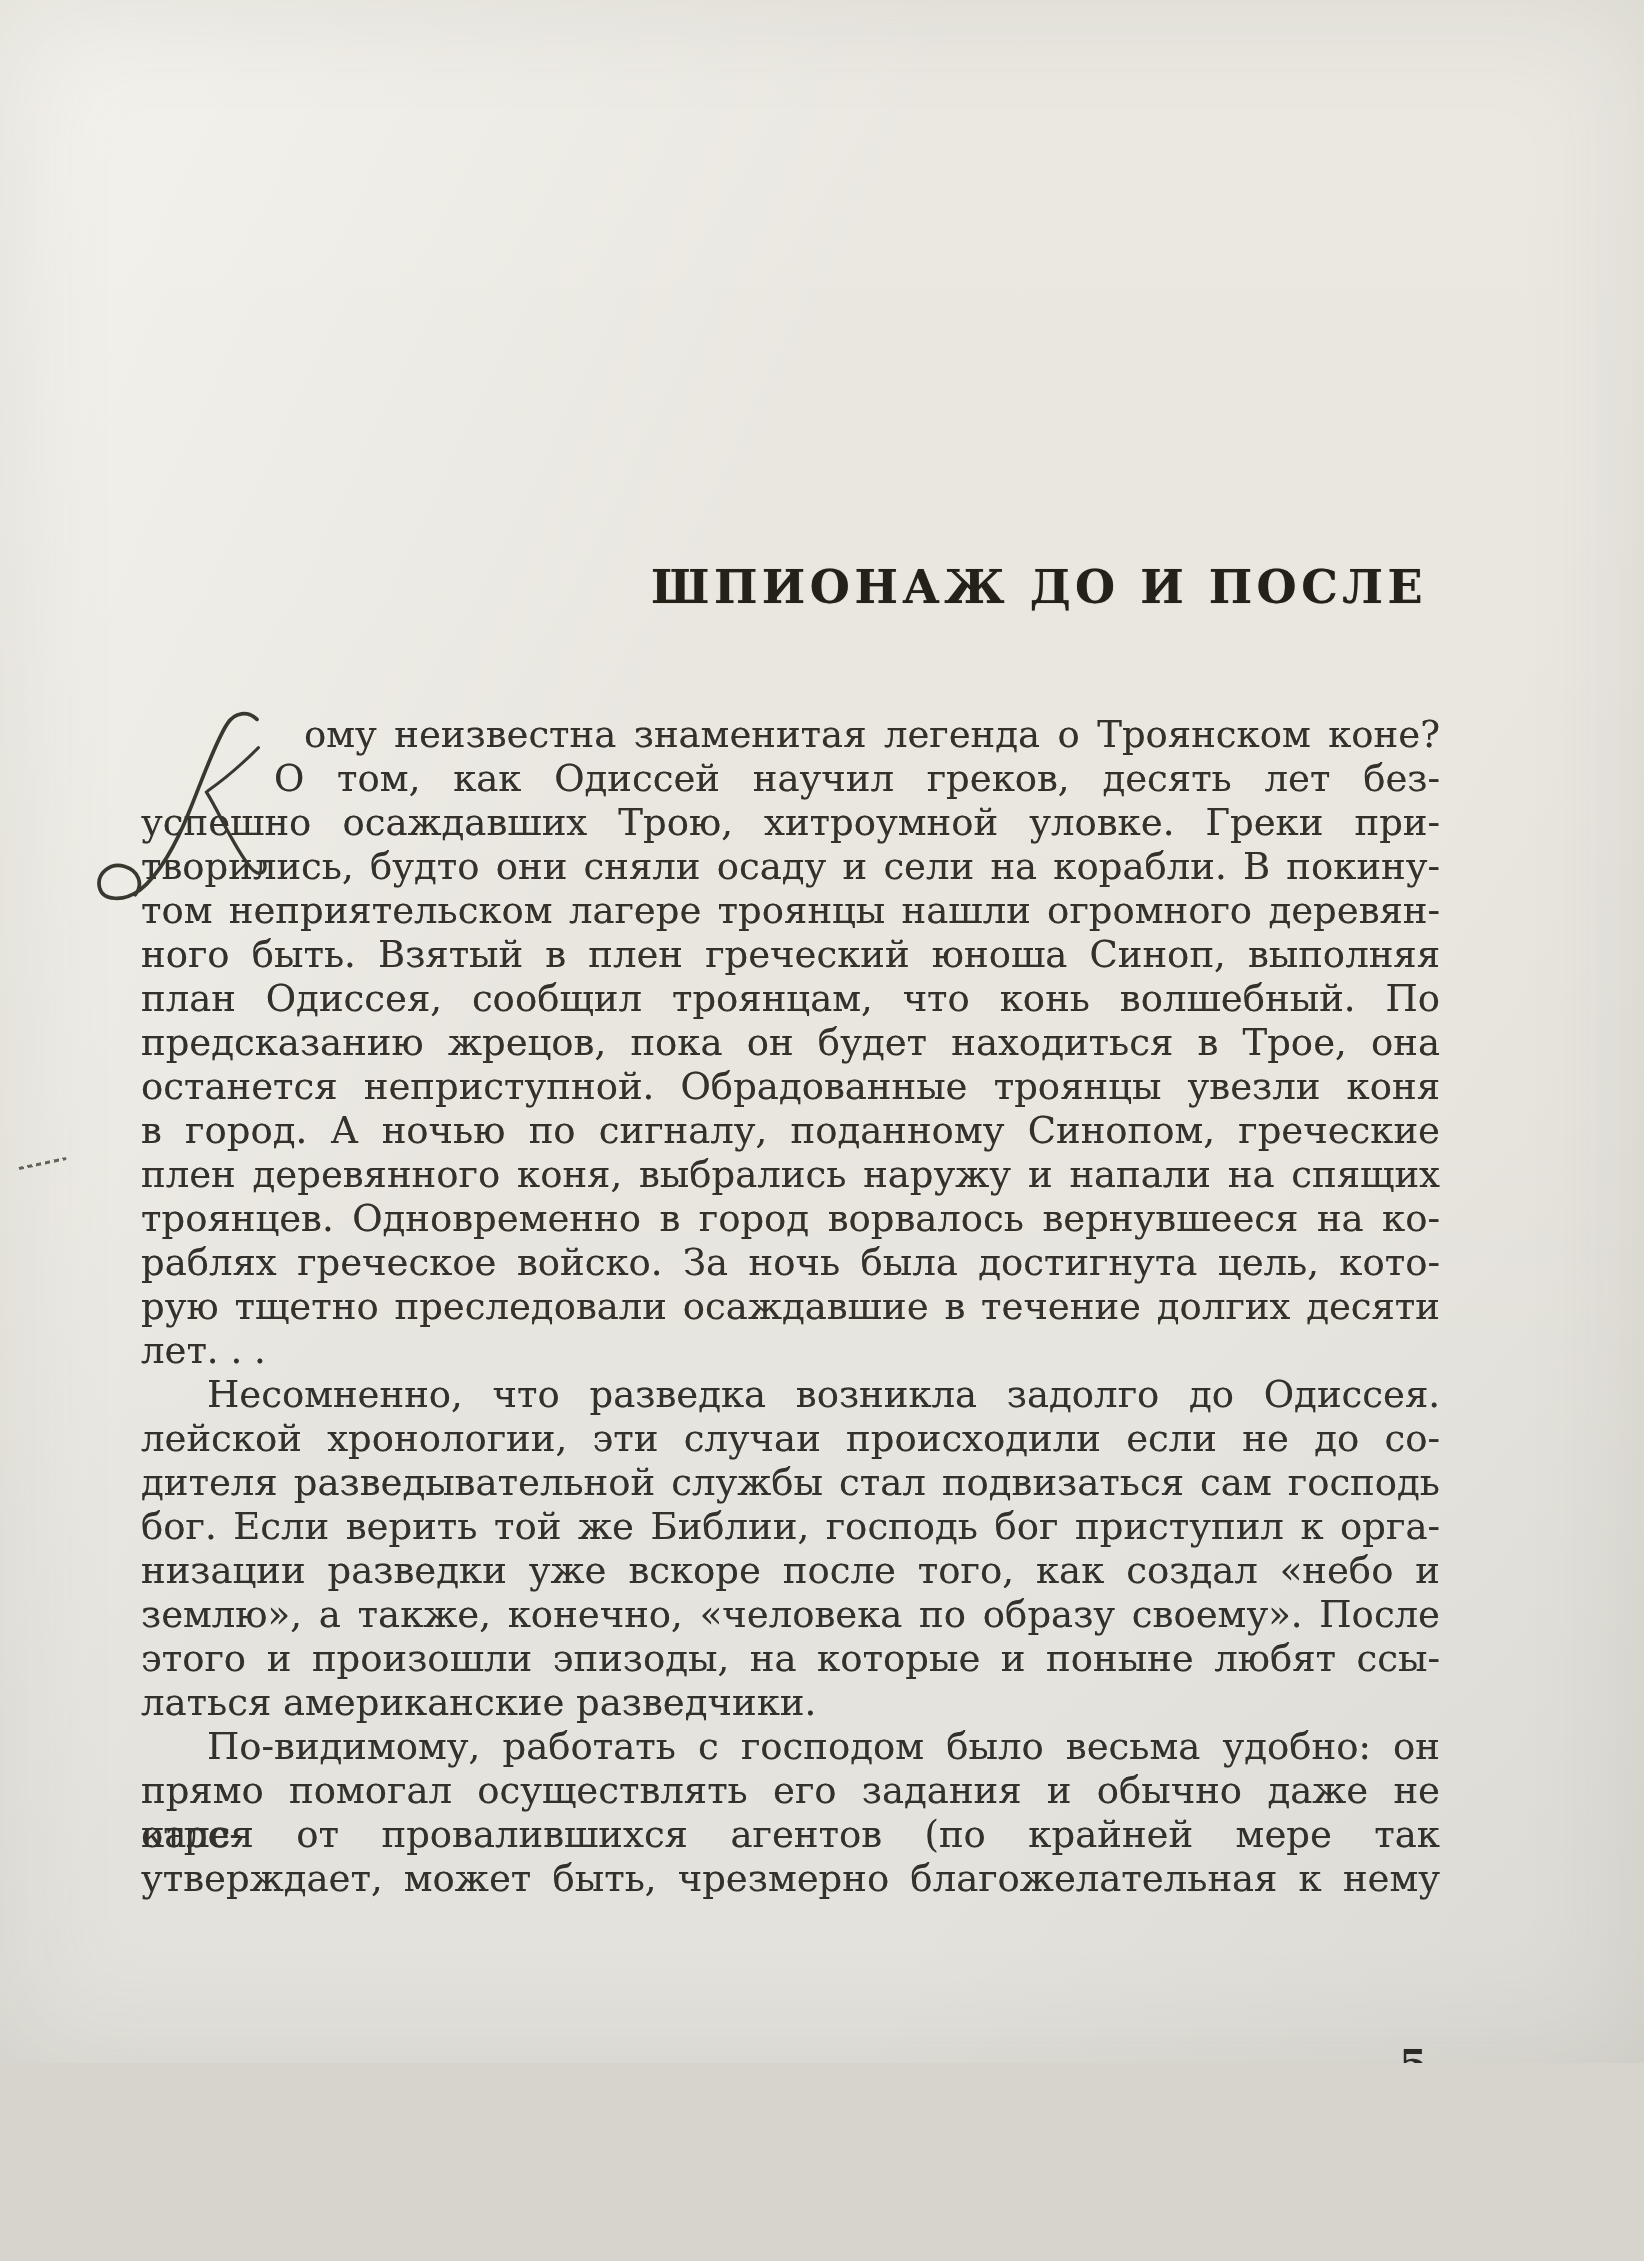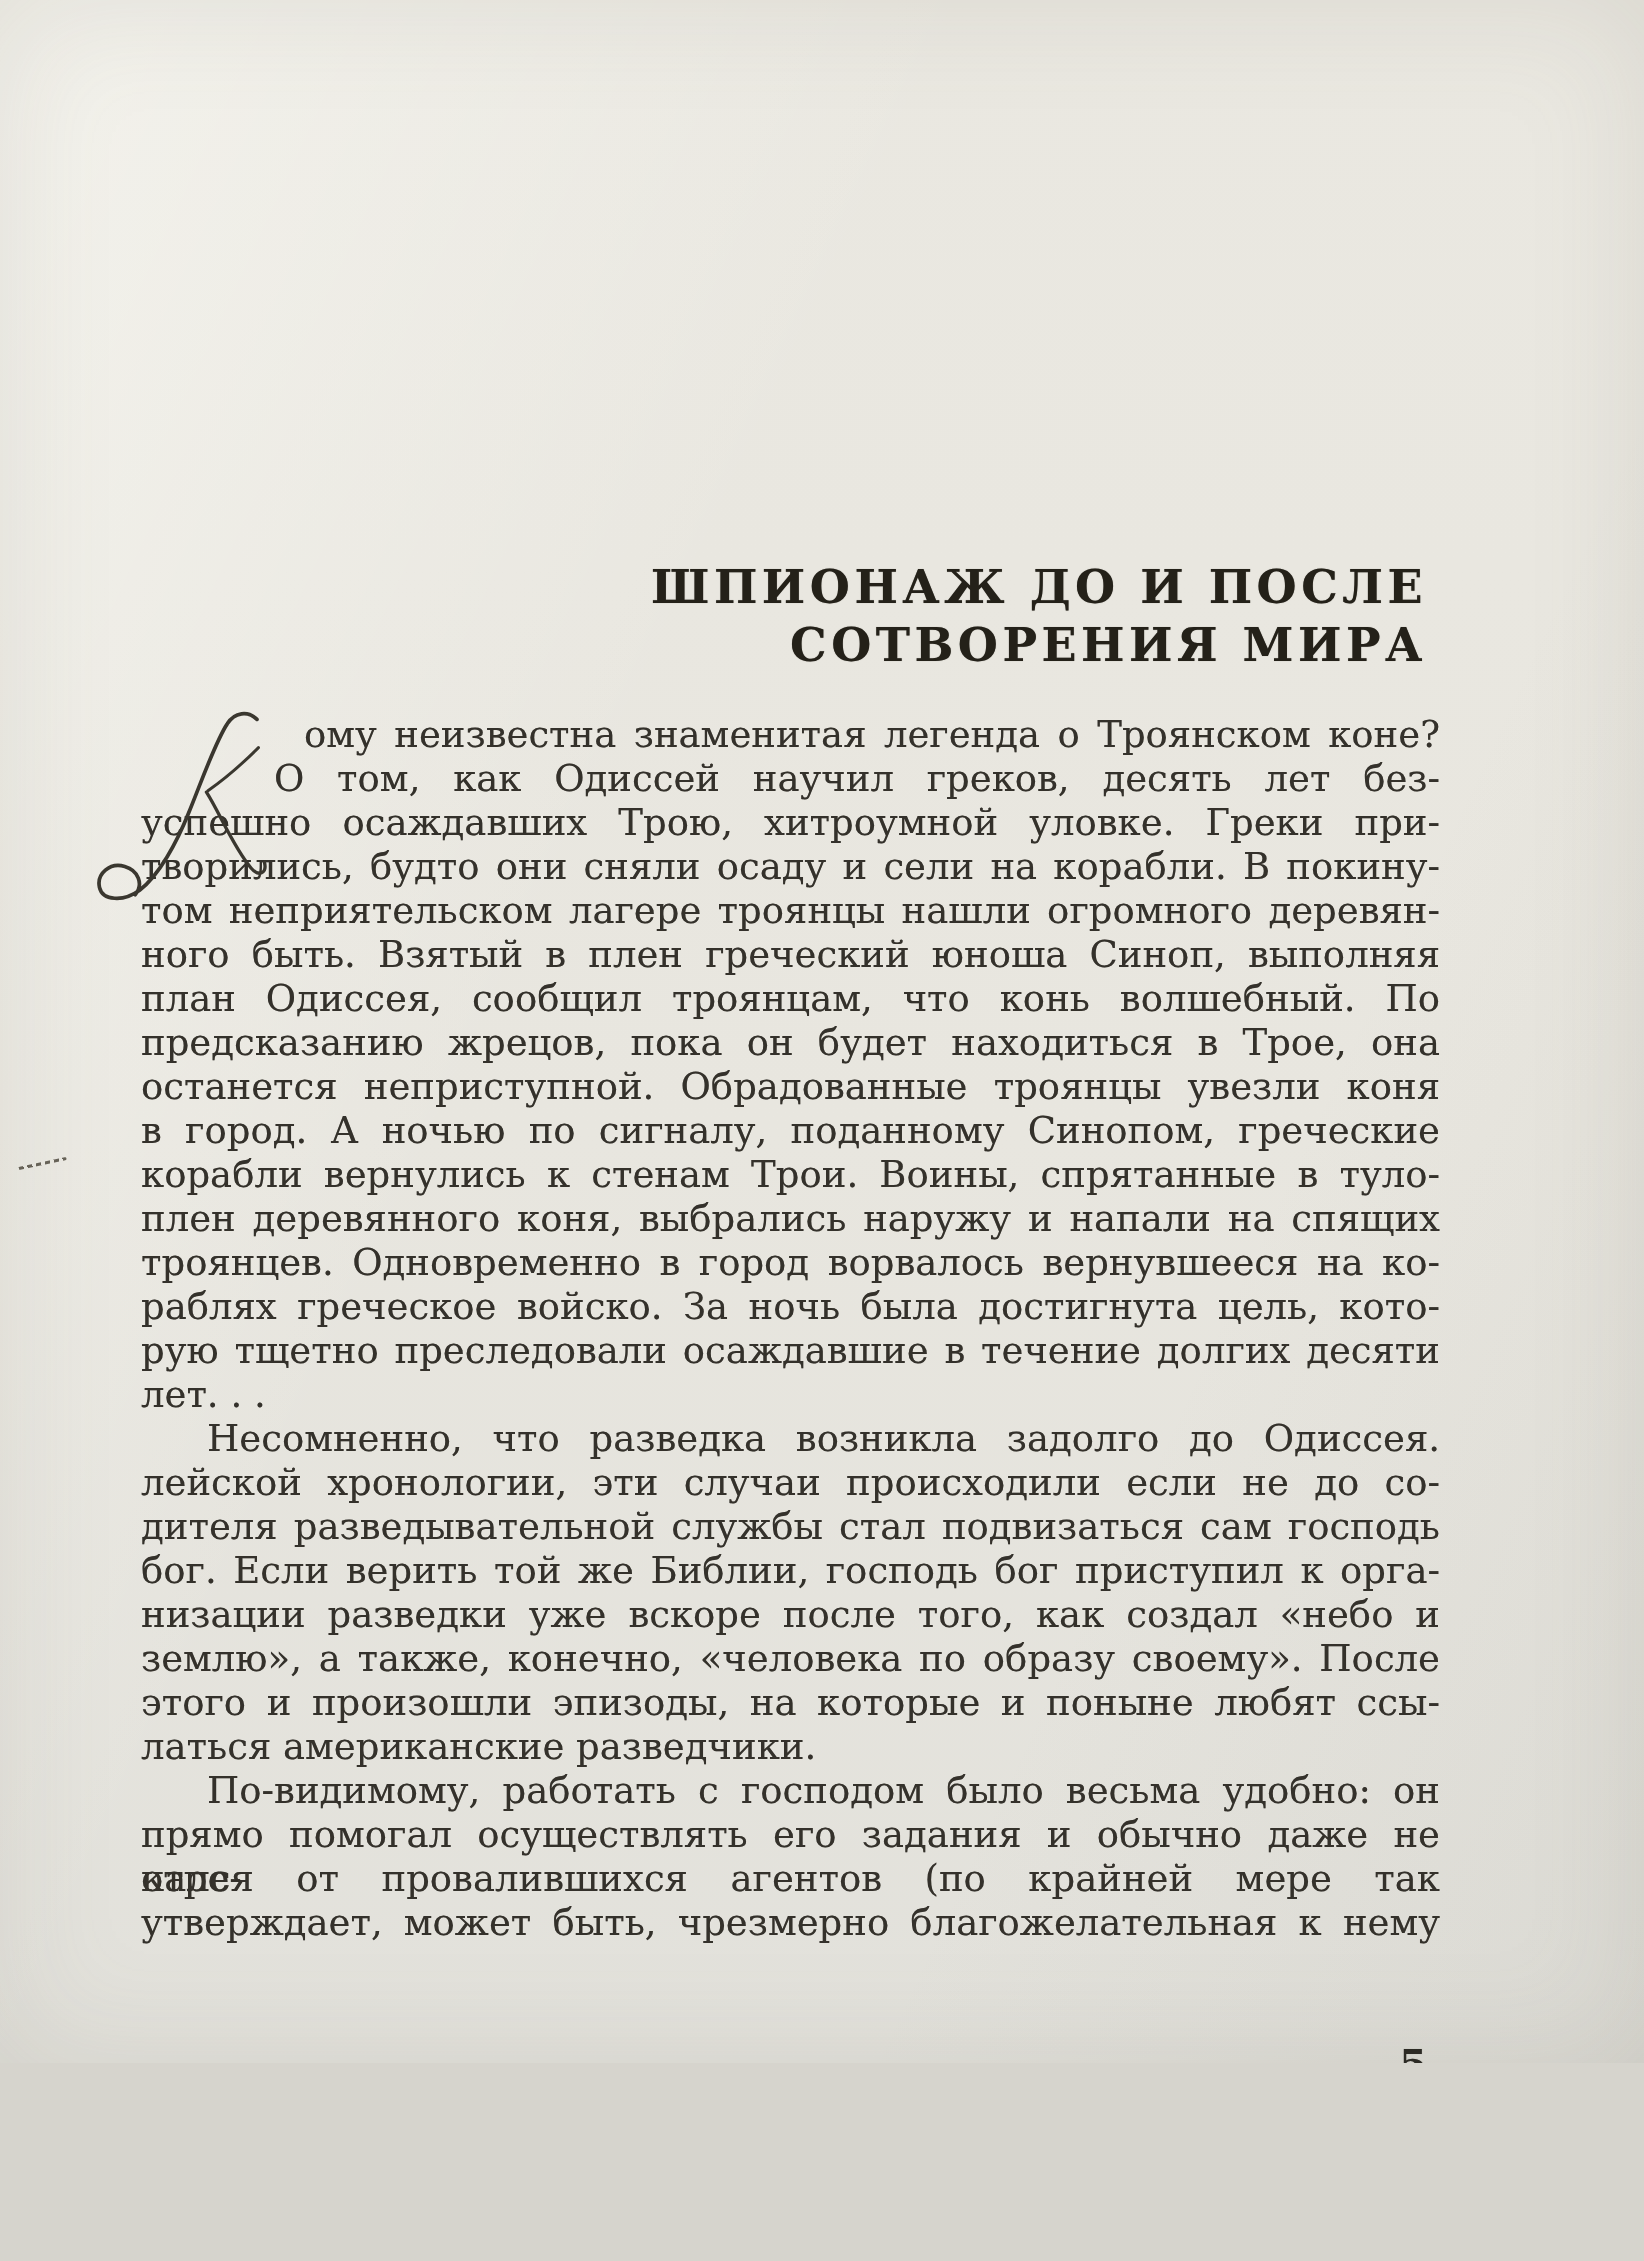--- a/index.html
+++ b/index.html
@@ -84,42 +84,40 @@
     text-shadow:0 0 0.7px rgba(44,42,36,0.5);
   }
 </style>
 </head>
 <body>
 
 <div class="page">
 
   <div class="title-block">
     <div class="title-line">ШПИОНАЖ ДО И ПОСЛЕ</div>
-    <div class="title-line">СОТВОРЕНИЯ МИРА</div>
   </div>
 
   <div class="body-col">
 
     <div class="para">
       <svg class="dropcap" viewBox="0 0 250 280" aria-hidden="true">
         <path d="M 236 14 C 224 2 206 4 196 20 C 180 44 162 96 144 140 C 128 180 104 224 78 244 C 56 260 28 258 24 240 C 20 222 38 206 58 212 C 76 217 84 236 72 250" stroke-width="5"></path>
         <path d="M 238 52 C 220 70 196 92 170 110" stroke-width="4"></path>
         <path d="M 168 112 C 186 140 204 186 228 214 C 238 226 250 222 246 206" stroke-width="4.5"></path>
       </svg>
       <div class="line dc1">ому неизвестна знаменитая легенда о Троянском коне?</div>
       <div class="line dc2">О том, как Одиссей научил греков, десять лет без-</div>
       <div class="line">успешно осаждавших Трою, хитроумной уловке. Греки при-</div>
       <div class="line">творились, будто они сняли осаду и сели на корабли. В покину-</div>
       <div class="line">том неприятельском лагере троянцы нашли огромного деревян-</div>
       <div class="line">ного быть. Взятый в плен греческий юноша Синоп, выполняя</div>
       <div class="line">план Одиссея, сообщил троянцам, что конь волшебный. По</div>
       <div class="line">предсказанию жрецов, пока он будет находиться в Трое, она</div>
       <div class="line">останется неприступной. Обрадованные троянцы увезли коня</div>
       <div class="line">в город. А ночью по сигналу, поданному Синопом, греческие</div>
-      <div class="line">корабли вернулись к стенам Трои. Воины, спрятанные в туло-</div>
       <div class="line">плен деревянного коня, выбрались наружу и напали на спящих</div>
       <div class="line">троянцев. Одновременно в город ворвалось вернувшееся на ко-</div>
       <div class="line">раблях греческое войско. За ночь была достигнута цель, кото-</div>
       <div class="line">рую тщетно преследовали осаждавшие в течение долгих десяти</div>
       <div class="line endpara">лет. . .</div>
     </div>
 
     <div class="para">
       <div class="line pind">Несомненно, что разведка возникла задолго до Одиссея.</div>
       <div class="line">лейской хронологии, эти случаи происходили если не до со-</div>

